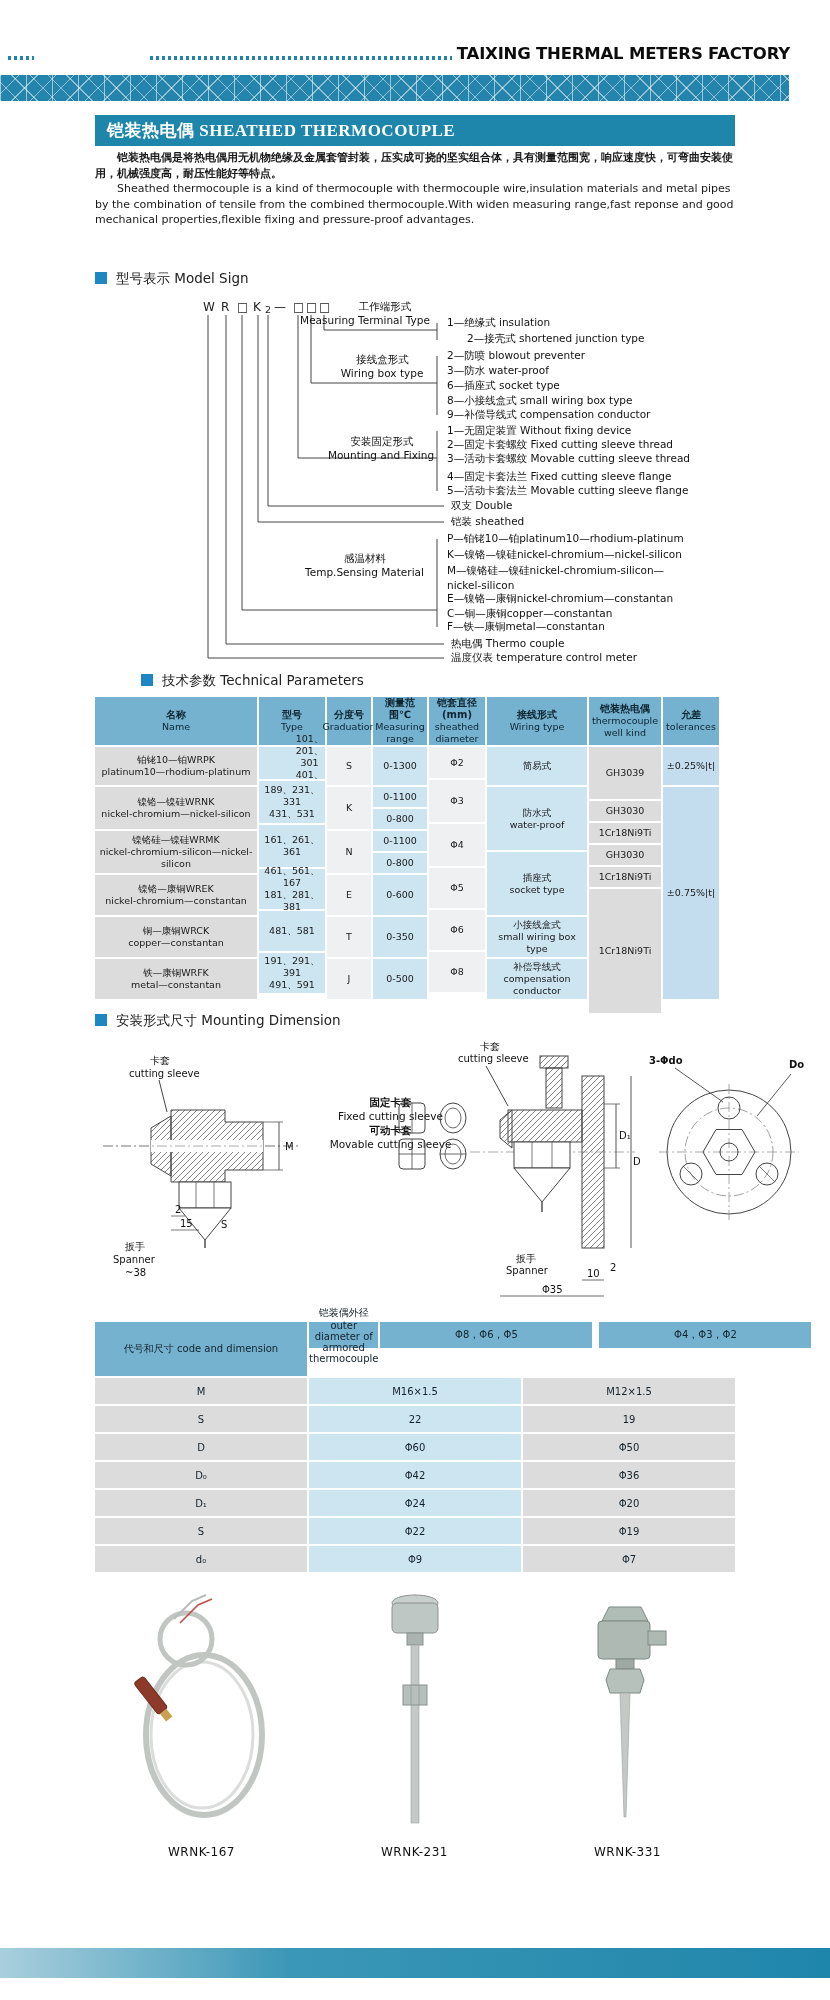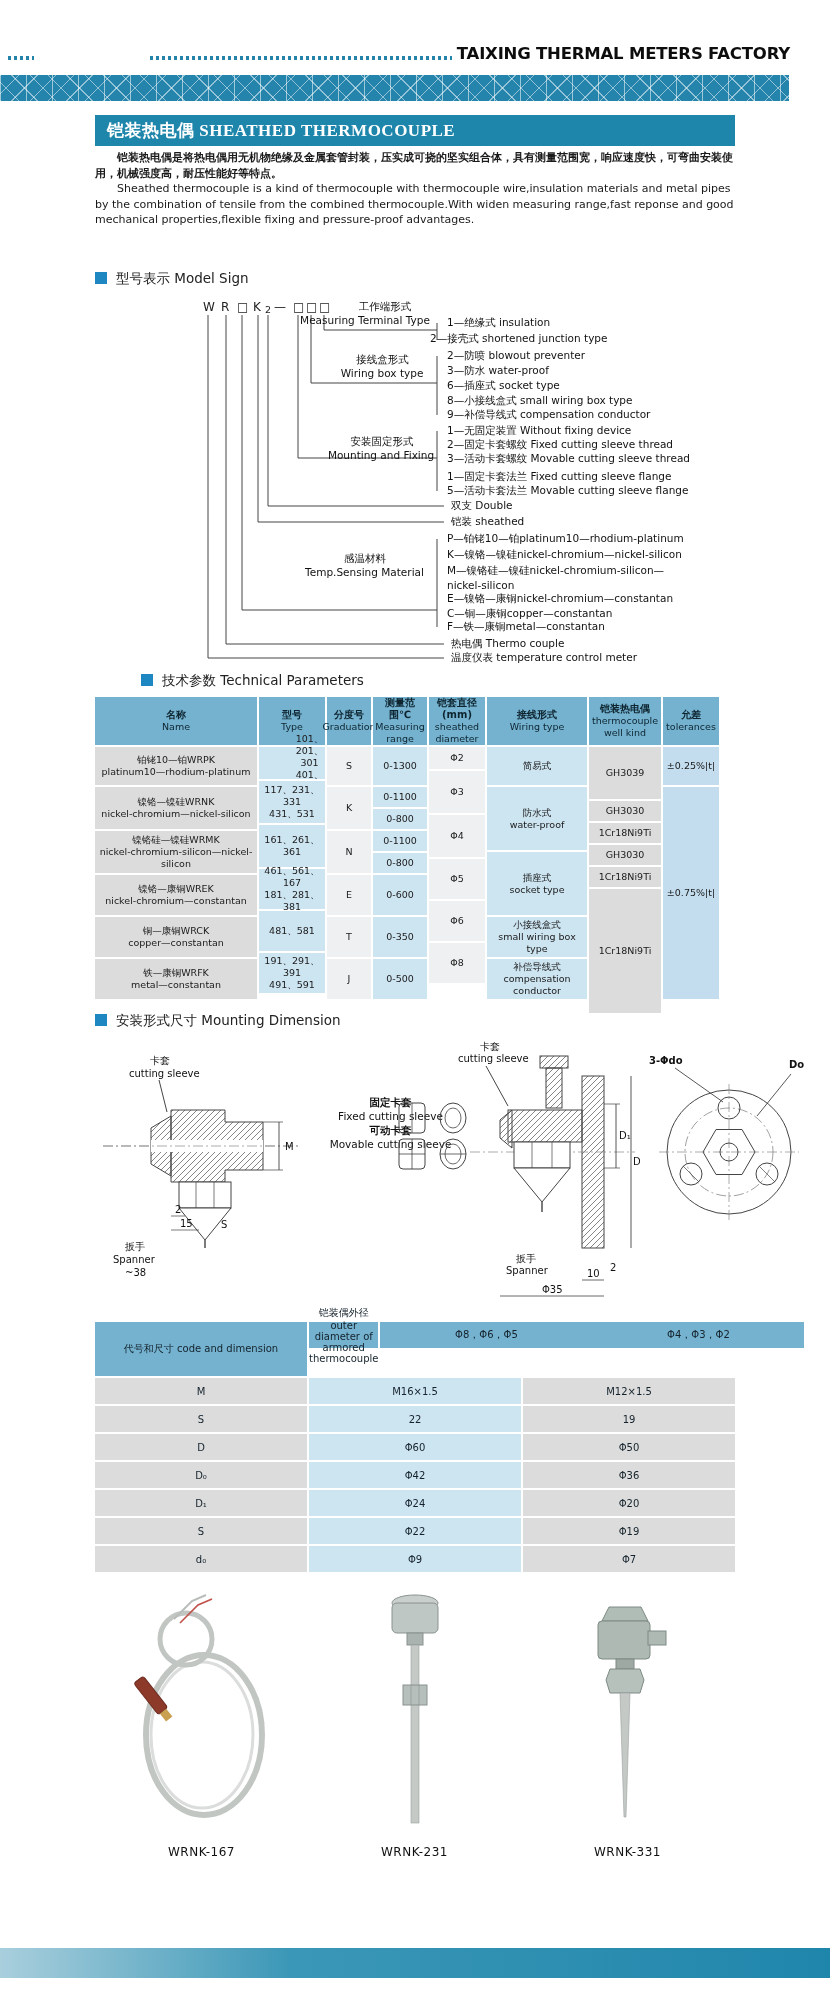--- a/index.html
+++ b/index.html
@@ -101,36 +101,36 @@
   <span class="ch" style="left:158px;">K</span>
   <span class="ch" style="left:170px;top:4px;font-size:9.5px;">2</span>
   <span class="ch" style="left:179px;">—</span>
   <span class="ch" style="left:198px;">□</span>
   <span class="ch" style="left:211px;">□</span>
   <span class="ch" style="left:224px;">□</span>
 
   <div class="lbl ctr" style="top:0;left:240px;width:100px;">工作端形式</div>
   <div class="lbl ctr" style="top:14px;left:200px;width:140px;">Measuring Terminal Type</div>
   <div class="lbl" style="top:16px;left:352px;">1—绝缘式 insulation</div>
-  <div class="lbl" style="top:32px;left:335px;">2—接壳式 shortened junction type</div>
+  <div class="lbl" style="top:32px;left:372px;">2—接壳式 shortened junction type</div>
 
   <div class="lbl ctr" style="top:53px;left:235px;width:105px;">接线盒形式</div>
   <div class="lbl ctr" style="top:67px;left:228px;width:118px;">Wiring box type</div>
   <div class="lbl" style="top:49px;left:352px;">2—防喷 blowout preventer</div>
   <div class="lbl" style="top:64px;left:352px;">3—防水 water-proof</div>
   <div class="lbl" style="top:79px;left:352px;">6—插座式 socket type</div>
   <div class="lbl" style="top:94px;left:352px;">8—小接线盒式 small wiring box type</div>
   <div class="lbl" style="top:108px;left:352px;">9—补偿导线式 compensation conductor</div>
 
   <div class="lbl ctr" style="top:135px;left:228px;width:118px;">安装固定形式</div>
   <div class="lbl ctr" style="top:149px;left:222px;width:128px;">Mounting and Fixing</div>
   <div class="lbl" style="top:124px;left:352px;">1—无固定装置 Without fixing device</div>
   <div class="lbl" style="top:138px;left:352px;">2—固定卡套螺纹 Fixed cutting sleeve thread</div>
   <div class="lbl" style="top:152px;left:352px;">3—活动卡套螺纹 Movable cutting sleeve thread</div>
-  <div class="lbl" style="top:170px;left:352px;">1—固定卡套法兰 Fixed cutting sleeve flange</div>
+  <div class="lbl" style="top:170px;left:352px;">4—固定卡套法兰 Fixed cutting sleeve flange</div>
   <div class="lbl" style="top:184px;left:352px;">5—活动卡套法兰 Movable cutting sleeve flange</div>
 
   <div class="lbl" style="top:199px;left:356px;">双支 Double</div>
   <div class="lbl" style="top:215px;left:356px;">铠装 sheathed</div>
 
   <div class="lbl ctr" style="top:252px;left:205px;width:130px;">感温材料</div>
   <div class="lbl ctr" style="top:266px;left:192px;width:155px;">Temp.Sensing Material</div>
   <div class="lbl" style="top:232px;left:352px;">P—铂铑10—铂platinum10—rhodium-platinum</div>
   <div class="lbl" style="top:248px;left:352px;">K—镍铬—镍硅nickel-chromium—nickel-silicon</div>
   <div class="lbl" style="top:264px;left:352px;">M—镍铬硅—镍硅nickel-chromium-silicon—</div>
@@ -183,21 +183,21 @@
   <div class="tcol" style="width:66px;">
     <div class="tc hd" style="width:66px;">
         <div class="h1">型号</div>
         <div>Type</div>
       </div>
     <div class="tc bgB" style="height:32px;padding-left:36px;">
         <div>101、201、301</div>
         <div>401、501</div>
       </div>
     <div class="tc bgB" style="height:42px;">
-        <div>117、231、331</div>
+        <div>189、231、331</div>
         <div>431、531</div>
       </div>
     <div class="tc bgB" style="height:42px;">
         <div>161、261、361</div>
         <div></div>
       </div>
     <div class="tc bgB" style="height:40px;">
         <div>461、561、167</div>
         <div>181、281、381</div>
       </div>
@@ -237,21 +237,21 @@
     <div class="tc bgB" style="height:40px;">0-600</div>
     <div class="tc bgB" style="height:40px;">0-350</div>
     <div class="tc bgB" style="height:40px;">0-500</div>
   </div>
 
   <div class="tcol" style="width:56px;">
     <div class="tc hd" style="width:56px;">
         <div class="h1">铠套直径(mm)</div>
         <div>sheathed diameter</div>
       </div>
-    <div class="tc bgP" style="height:22px;">Φ2</div>
+    <div class="tc bgP" style="height:31px;">Φ2</div>
     <div class="tc bgP" style="height:42px;">Φ3</div>
     <div class="tc bgP" style="height:42px;">Φ4</div>
     <div class="tc bgP" style="height:40px;">Φ5</div>
     <div class="tc bgP" style="height:40px;">Φ6</div>
     <div class="tc bgP" style="height:40px;">Φ8</div>
   </div>
 
   <div class="tcol" style="width:100px;">
     <div class="tc hd" style="width:100px;">
         <div class="h1">接线形式</div>
@@ -414,21 +414,21 @@
     <text x="146" y="16" font-weight="bold">Do</text>
     <line x1="148" y1="22" x2="114" y2="64" stroke="#444" stroke-width="0.9"></line>
   </svg>
 </div>
 
 <div class="dtable">
   <div style="display:flex;gap:2px;">
     <div class="dc dhd" style="width:212px;height:54px;">代号和尺寸 code and dimension</div>
     <div style="width:426px;display:flex;gap:2px;">
       <div class="dc dhd" style="height:26px;">铠装偶外径 outer diameter of armored thermocouple</div>
-      <div style="display:flex;gap:0;">
+      <div style="display:flex;gap:7px;">
         <div class="dc dhd" style="width:212px;height:26px;">Φ8，Φ6，Φ5</div>
         <div class="dc dhd" style="width:212px;height:26px;">Φ4，Φ3，Φ2</div>
       </div>
     </div>
   </div>
   <div class="drow">
     <div class="dc bgG" style="width:212px;height:26px;">M</div>
     <div class="dc bgB" style="width:212px;height:26px;">M16×1.5</div>
     <div class="dc bgG" style="width:212px;height:26px;">M12×1.5</div>
   </div>

